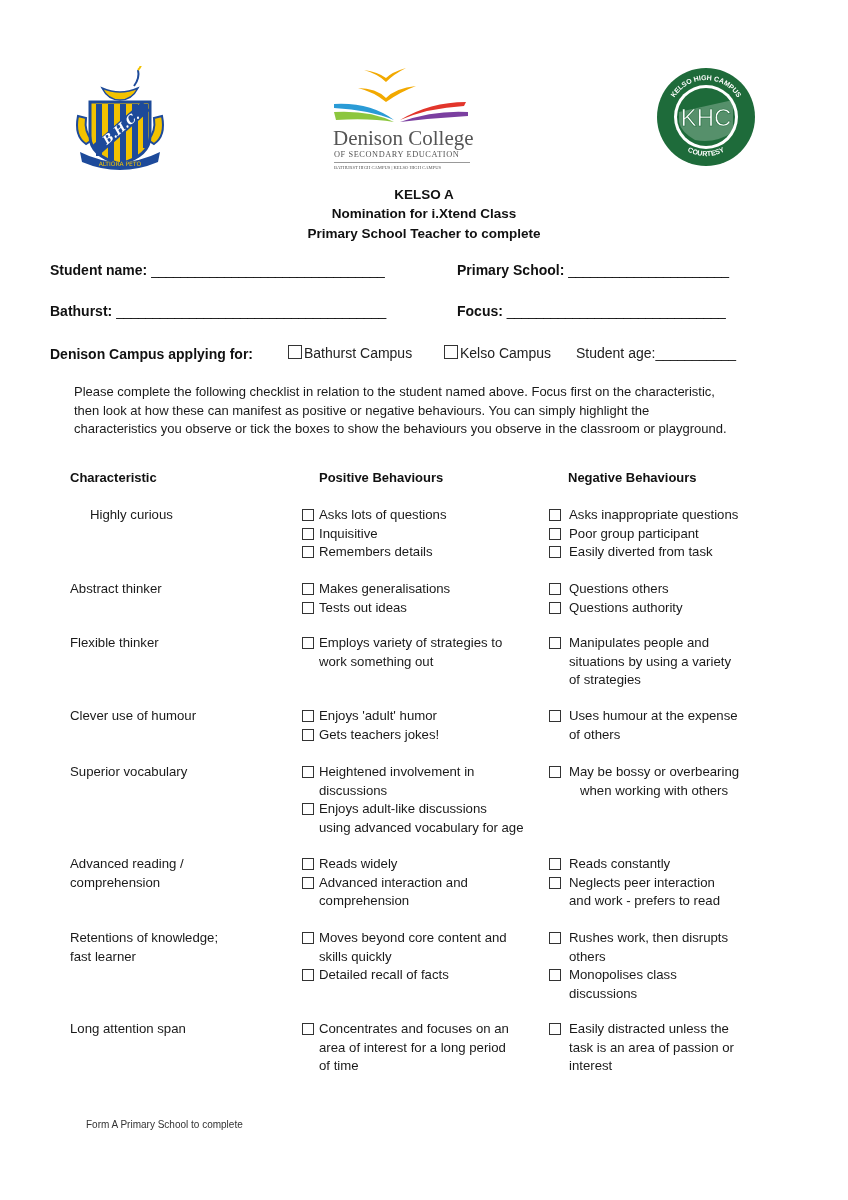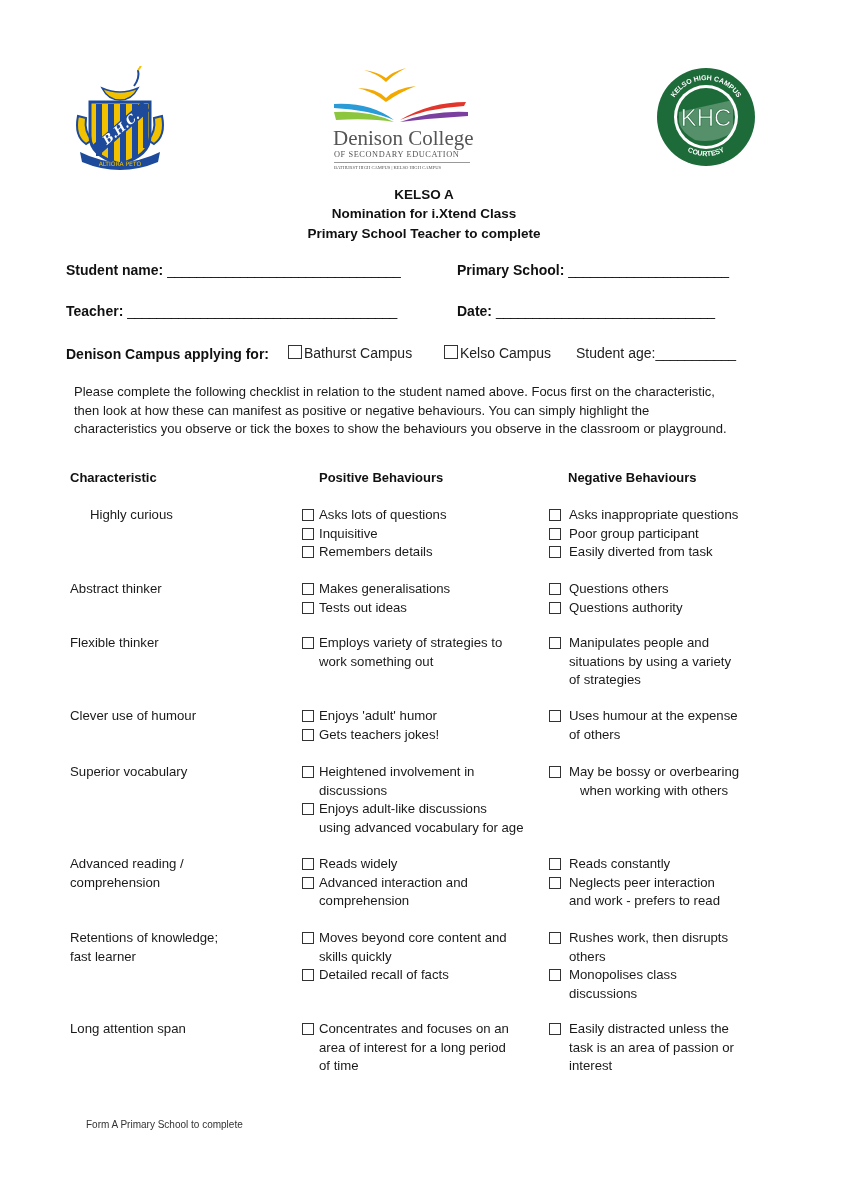--- a/index.html
+++ b/index.html
@@ -6,21 +6,21 @@
   body {
     width: 848px; height: 1200px; position: relative; overflow: hidden;
     font-family: "Liberation Sans", sans-serif; color: #1a1a1a;
   }
   .abs { position: absolute; }
   .logo { position: absolute; }
   .center-title {
     position: absolute; left: 0; width: 848px; text-align: center;
     font-weight: bold; font-size: 13.5px; color: #111;
   }
-  .field-row { position: absolute; left: 66px; font-size: 14px; font-weight: bold; color: #111; }
+  .field-row { position: absolute; left: 50px; font-size: 14px; font-weight: bold; color: #111; }
   .blank { font-weight: normal; letter-spacing: -0.5px; }
   .intro {
     position: absolute; left: 74px; top: 383px; width: 660px;
     font-size: 13px; line-height: 18.5px; color: #1a1a1a;
   }
   .col-head { position: absolute; top: 470px; font-size: 13px; font-weight: bold; color: #111; }
   .char { position: absolute; left: 70px; font-size: 13.2px; line-height: 18.5px; color: #1a1a1a; }
   .item { position: absolute; font-size: 13.2px; line-height: 18.5px; color: #1a1a1a; }
   .item .txt { display: block; }
   .cb {
@@ -104,25 +104,25 @@
 <div class="field-row" style="top:262px;">
   <span>Student name:</span>
   <span class="blank">________________________________</span>
 </div>
 <div class="field-row" style="top:262px;left:457px;">
   <span>Primary School:</span>
   <span class="blank">______________________</span>
 </div>
 
 <div class="field-row" style="top:303px;">
-  <span>Teacher:</span>
+  <span>Bathurst:</span>
   <span class="blank">_____________________________________</span>
 </div>
 <div class="field-row" style="top:303px;left:457px;">
-  <span>Date:</span>
+  <span>Focus:</span>
   <span class="blank">______________________________</span>
 </div>
 
 <div class="field-row" style="top:346px;">Denison Campus applying for:</div>
 <div class="campus-opt" style="left:288px;">
   <span class="cb"></span><span>Bathurst Campus</span>
 </div>
 <div class="campus-opt" style="left:444px;">
   <span class="cb"></span><span>Kelso Campus</span>
 </div>

